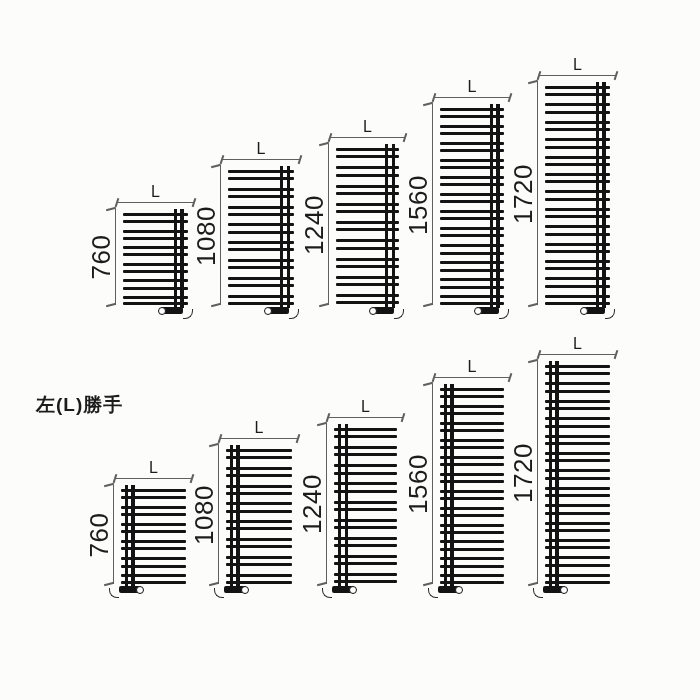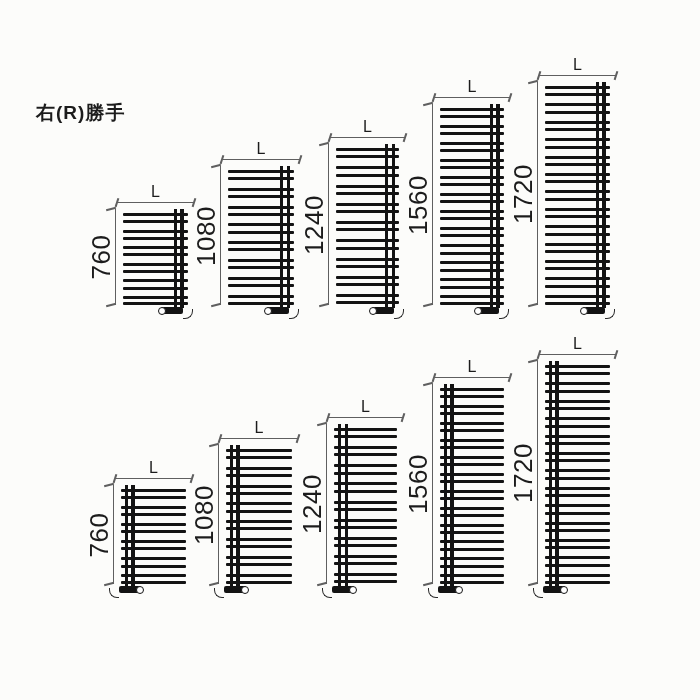--- a/index.html
+++ b/index.html
@@ -30,21 +30,21 @@
   .valve{position:absolute;z-index:3;height:7px;background:#131313;border-radius:2px;}
   .valve-cap{position:absolute;width:6px;height:6px;background:#fff;border:1.4px solid #131313;border-radius:50%;top:-0.5px;}
   .valve-hook{position:absolute;width:9px;height:9px;top:2px;}
   .hook-right{border-right:1.4px solid #2a2a2a;border-bottom:1.4px solid #2a2a2a;border-bottom-right-radius:8px;}
   .hook-left{border-left:1.4px solid #2a2a2a;border-bottom:1.4px solid #2a2a2a;border-bottom-left-radius:8px;}
 </style>
 </head>
 <body>
 
 <div id="stage" style="background: rgb(252, 252, 250);">
-    <div class="section-label" style="left: 36px; top: 100px;">右(R)勝手</div>
+    <div class="section-label" style="left: 36px; top: 392px;">左(L)勝手</div>
     <div class="radiator">
       <div class="wdim-line" style="left: 117px; top: 202px; width: 77px;">
         <span class="wdim-tick" style="left: -1px;"></span>
         <span class="wdim-tick" style="right: -1px;"></span>
       </div>
       <div class="width-label" style="left: 123px; width: 65px; top: 184px;">L</div>
       <div class="hdim-line" style="left: 115px; top: 209px; height: 96px;">
         <span class="hdim-tick" style="top: -1px;"></span>
         <span class="hdim-tick" style="bottom: -1px;"></span>
       </div>

